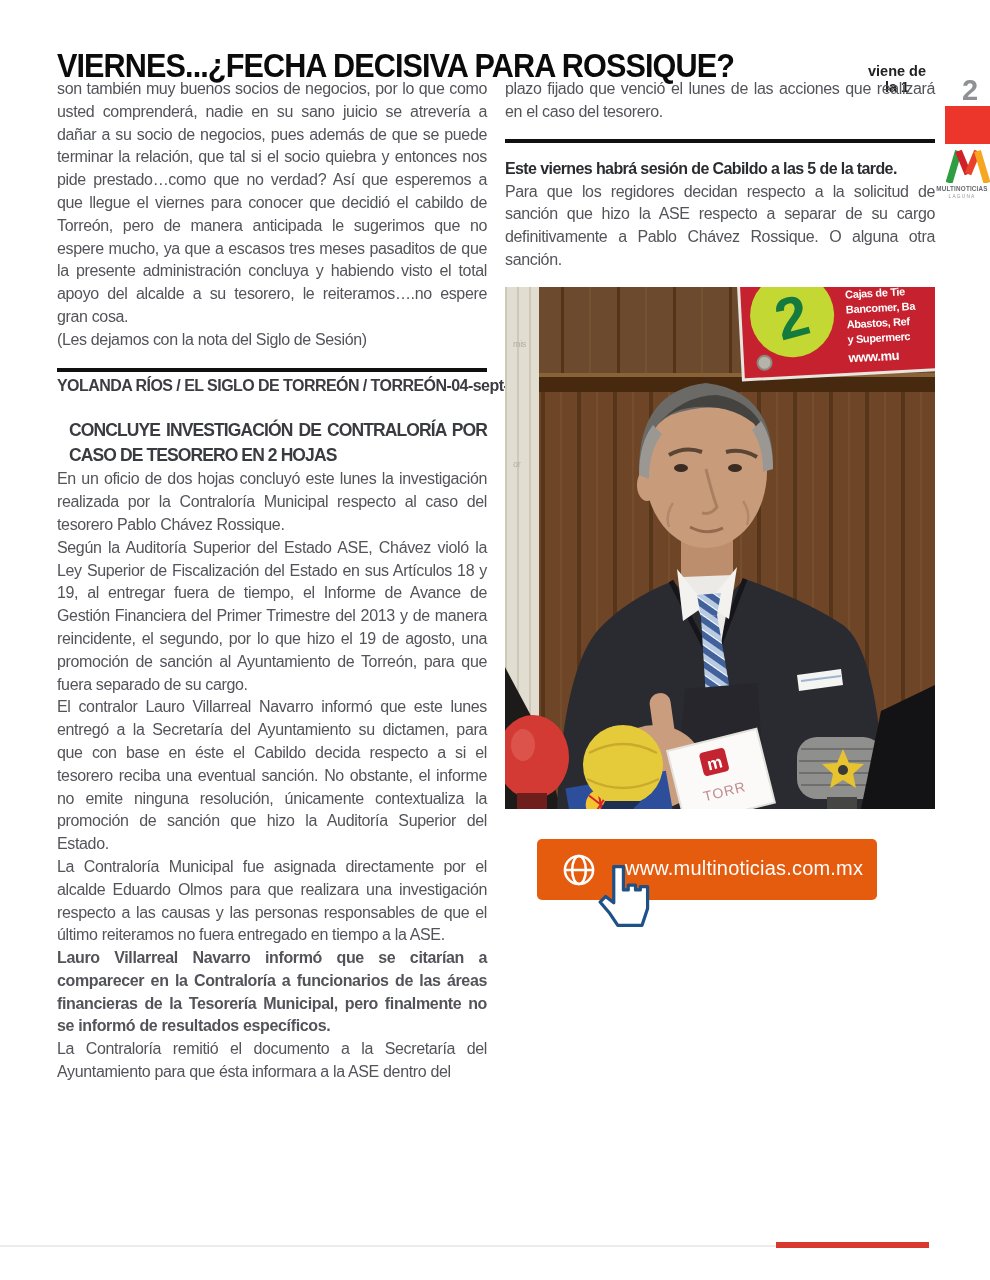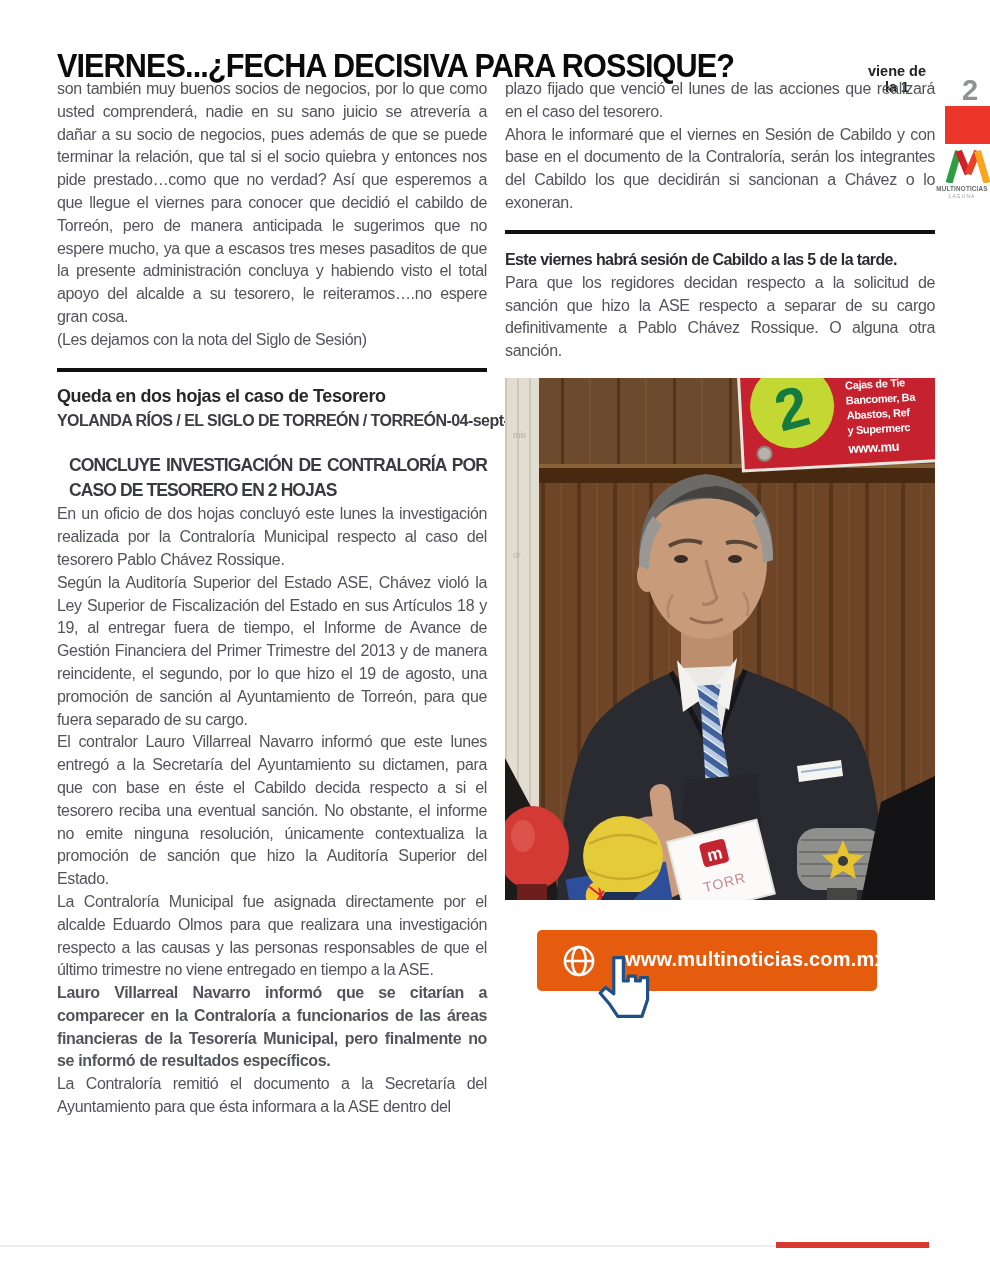--- a/index.html
+++ b/index.html
@@ -31,21 +31,21 @@
              letter-spacing:-.4px;color:#28282b;text-align:left;}
   .byline{margin-top:3px;font-size:16px;font-weight:bold;letter-spacing:-.55px;
           color:#3c3d42;text-align:left;white-space:nowrap;}
   .subhead{margin:21px 0 0 12px;font-size:17.5px;line-height:25px;font-weight:bold;
            letter-spacing:-.9px;color:#3a3b40;text-align:justify;}
   .sec-title-r{margin:13px 0 0 0;font-size:16px;line-height:25px;font-weight:bold;
                letter-spacing:-.6px;color:#2b2c30;text-align:left;}
   .p3{margin-top:20px;} .p6m{margin-top:20px;} .p7m{margin-top:18px;font-weight:bold;}
   .photo{margin-top:15px;width:430px;height:522px;display:block;}
   
-  .banner-wrap{position:relative;margin-top:30px;margin-left:32px;width:308px;height:61px;font-weight:bold;}
+  .banner-wrap{position:relative;margin-top:30px;margin-left:32px;width:308px;height:61px;}
   .banner{position:absolute;left:0;top:0;width:340px;height:61px;border-radius:5px;}
   .banner-globe{position:absolute;left:22px;top:11px;width:40px;height:40px;}
   .banner-url{position:absolute;left:88px;top:18px;font-size:20px;color:#ffffff;
               letter-spacing:.2px;white-space:nowrap;}
   .cursor{position:absolute;left:55px;top:18px;width:58px;height:82px;z-index:3;}
   
   .footer-gray{position:absolute;left:0;top:1245px;width:778px;height:2px;background:#ececec;}
   .footer-red{position:absolute;left:776px;top:1242px;width:153px;height:6px;}
 </style>
 </head>
@@ -66,34 +66,32 @@
     <line x1="22" y1="27" x2="31.5" y2="4" stroke="#e8432a" stroke-width="7"></line>
     <line x1="31.5" y1="4" x2="41" y2="36" stroke="#f6a61f" stroke-width="7"></line>
   </svg>
   <div class="brandname">MULTINOTICIAS</div>
   <div class="brandloc">LAGUNA</div>
 
   <div class="col col-left">
     <p>son también muy buenos socios de negocios, por lo que como usted comprenderá, nadie en su sano juicio se atrevería a dañar a su socio de negocios, pues además de que se puede terminar la relación, que tal si el socio quiebra y entonces nos pide prestado…como que no verdad? Así que esperemos a que llegue el viernes para conocer que decidió el cabildo de Torreón, pero de manera anticipada le sugerimos que no espere mucho, ya que a escasos tres meses pasaditos de que la presente administración concluya y habiendo visto el total apoyo del alcalde a su tesorero, le reiteramos….no espere gran cosa.</p>
     <p class="mt">(Les dejamos con la nota del Siglo de Sesión)</p>
     <div class="rule"></div>
-    <h3 class="sec-title">Queda en dos hojas el caso de Tesorero</h3>
     <div class="byline">YOLANDA RÍOS / EL SIGLO DE TORREÓN / TORREÓN-04-sept-2013</div>
     <h2 class="subhead">CONCLUYE INVESTIGACIÓN DE CONTRALORÍA POR CASO DE TESORERO EN 2 HOJAS</h2>
     <p class="p3">En un oficio de dos hojas concluyó este lunes la investigación realizada por la Contraloría Municipal respecto al caso del tesorero Pablo Chávez Rossique.</p>
     <p class="mt">Según la Auditoría Superior del Estado ASE, Chávez violó la Ley Superior de Fiscalización del Estado en sus Artículos 18 y 19, al entregar fuera de tiempo, el Informe de Avance de Gestión Financiera del Primer Trimestre del 2013 y de manera reincidente, el segundo, por lo que hizo el 19 de agosto, una promoción de sanción al Ayuntamiento de Torreón, para que fuera separado de su cargo.</p>
     <p class="mt">El contralor Lauro Villarreal Navarro informó que este lunes entregó a la Secretaría del Ayuntamiento su dictamen, para que con base en éste el Cabildo decida respecto a si el tesorero reciba una eventual sanción. No obstante, el informe no emite ninguna resolución, únicamente contextualiza la promoción de sanción que hizo la Auditoría Superior del Estado.</p>
-    <p class="p6m">La Contraloría Municipal fue asignada directamente por el alcalde Eduardo Olmos para que realizara una investigación respecto a las causas y las personas responsables de que el último trimestre no viene entregado en tiempo a la ASE.</p>
+    <p class="p6m">La Contraloría Municipal fue asignada directamente por el alcalde Eduardo Olmos para que realizara una investigación respecto a las causas y las personas responsables de que el último reiteramos no fuera entregado en tiempo a la ASE.</p>
     <p class="p7m">Lauro Villarreal Navarro informó que se citarían a comparecer en la Contraloría a funcionarios de las áreas financieras de la Tesorería Municipal, pero finalmente no se informó de resultados específicos.</p>
     <p>La Contraloría remitió el documento a la Secretaría del Ayuntamiento para que ésta informara a la ASE dentro del</p>
   </div>
 
   <div class="col col-right">
     <p>plazo fijado que venció el lunes de las acciones que realizará en el caso del tesorero.</p>
-    <p class="mt">Ahora le informaré que el viernes en Sesión de Cabildo y con base en el documento de la Contraloría, serán los integrantes del Cabildo los que decidirán si sancionan a Chávez o lo exoneran.</p>
     <div class="rule-r"></div>
     <h3 class="sec-title-r">Este viernes habrá sesión de Cabildo a las 5 de la tarde.</h3>
     <p class="p3">Para que los regidores decidan respecto a la solicitud de sanción que hizo la ASE respecto a separar de su cargo definitivamente a Pablo Chávez Rossique. O alguna otra sanción.</p>
 
     <svg class="photo" viewBox="0 0 430 522" preserveAspectRatio="none">
       <defs>
         <pattern id="woodp" width="36" height="12" patternUnits="userSpaceOnUse">
           <rect width="36" height="12" fill="#6e4527"></rect>
           <rect width="4" height="12" fill="#57351b"></rect>
           <rect x="19" width="2" height="12" fill="#7c5733" opacity=".5"></rect>

